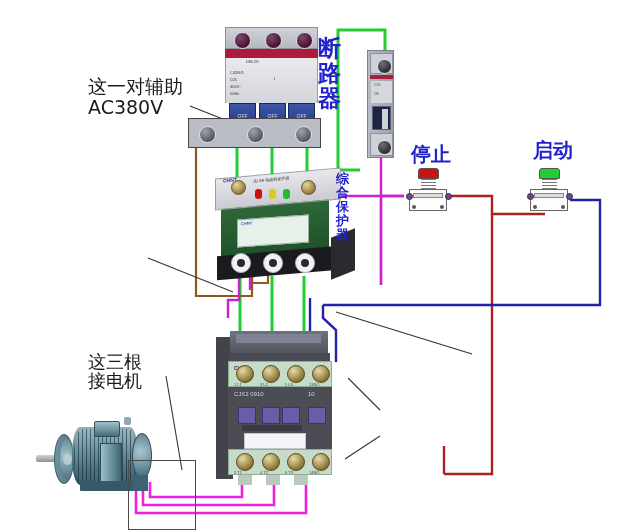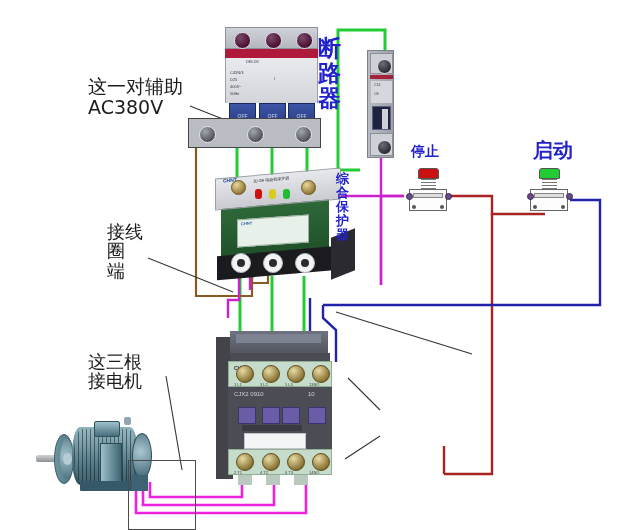--- a/index.html
+++ b/index.html
@@ -358,26 +358,23 @@
   <div class="lbl lbl-blue" style="left:318px;top:36px;font-size:23px;">断
 路
 器</div>
 
   <div class="lbl lbl-blue" style="left:336px;top:172px;font-size:13px;">综
 合
 保
 护
 器</div>
 
-  <div class="lbl lbl-dark" style="left:107px;top:222px;font-size:18px;">接线
-圈
-端</div>
 
   <div class="lbl lbl-dark" style="left:88px;top:352px;font-size:18px;">这三根
 接电机</div>
 
-  <div class="lbl lbl-blue" style="left:411px;top:144px;font-size:14px;">停止</div>
+  <div class="lbl lbl-blue" style="left:411px;top:144px;font-size:20px;">停止</div>
 
   <div class="lbl lbl-blue" style="left:533px;top:140px;font-size:20px;">启动</div>
 
 
 
 </div>
 
 </body></html>

